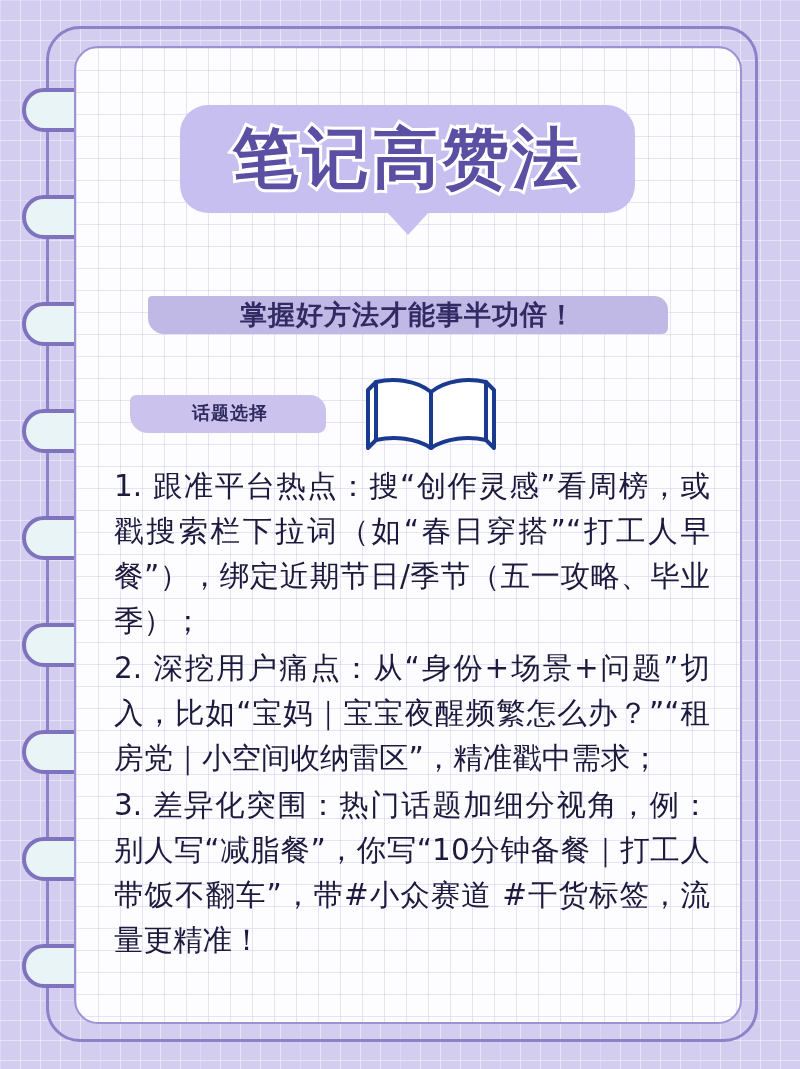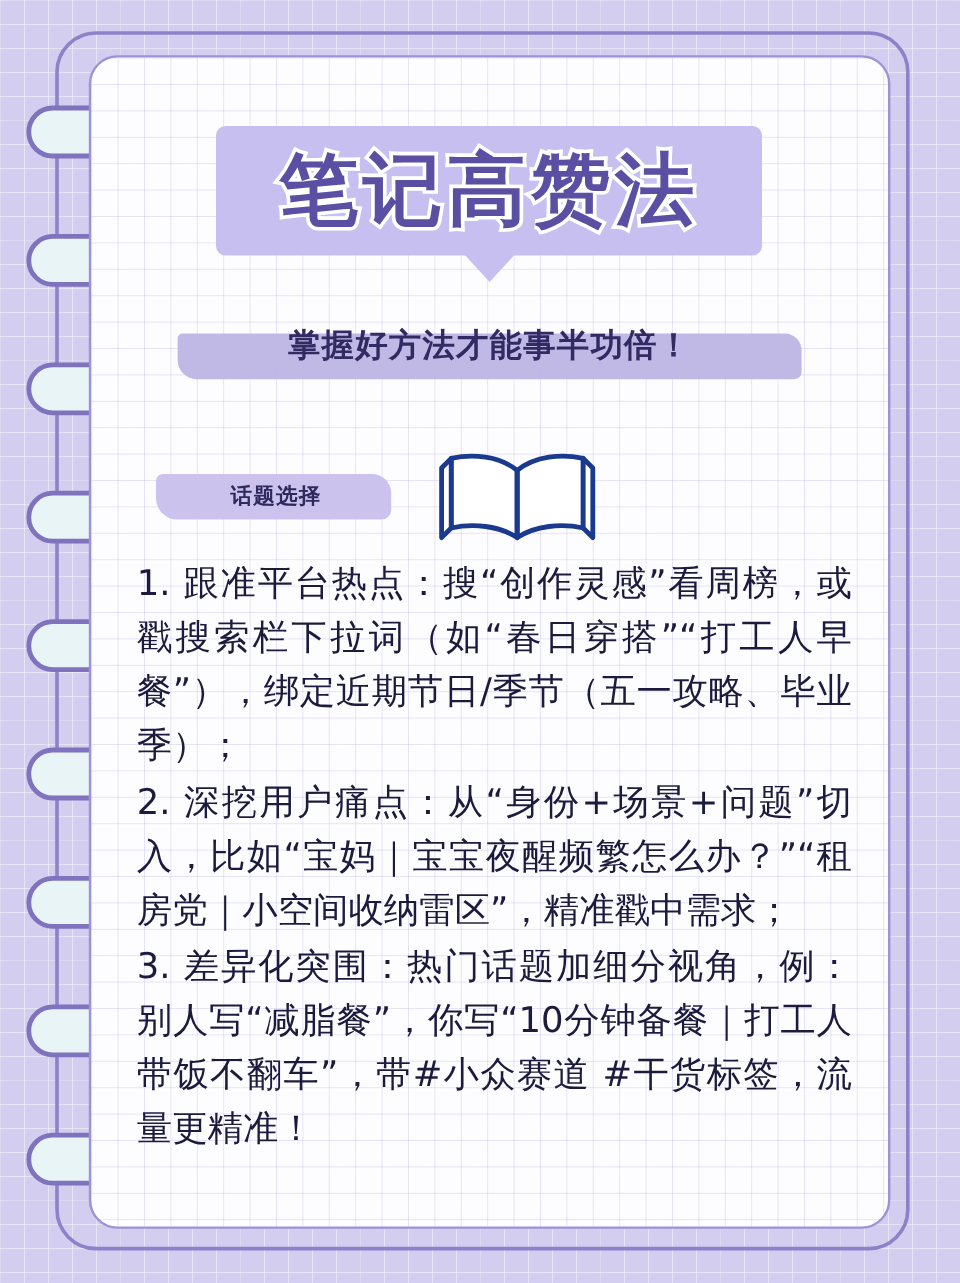--- a/index.html
+++ b/index.html
@@ -85,21 +85,21 @@
   
   .title-wrap {
     position: absolute;
     left: 104px;
     top: 57px;
     width: 455px;
   }
   .title-banner {
     position: relative;
     background: #c7bff0;
-    border-radius: 8px;
+    border-radius: 28px;
     height: 108px;
     display: flex;
     align-items: center;
     justify-content: center;
   }
   .title-banner .tail {
     position: absolute;
     bottom: -22px;
     left: 50%;
     transform: translateX(-50%);
@@ -117,24 +117,25 @@
     -webkit-text-stroke: 6px #ffffff;
     paint-order: stroke fill;
     position: relative;
     z-index: 2;
   }
 
   
   .subtitle-wrap {
     position: absolute;
     left: 72px;
-    top: 222px;
+    top: 240px;
     width: 520px;
     height: 54px;
     display: flex;
+    align-items: center;
     justify-content: center;
   }
   .subtitle-hl {
     position: absolute;
     left: 0; top: 8px;
     width: 520px; height: 38px;
     background: #bdb4e4;
     border-radius: 4px 14px 6px 16px;
     opacity: .95;
   }

